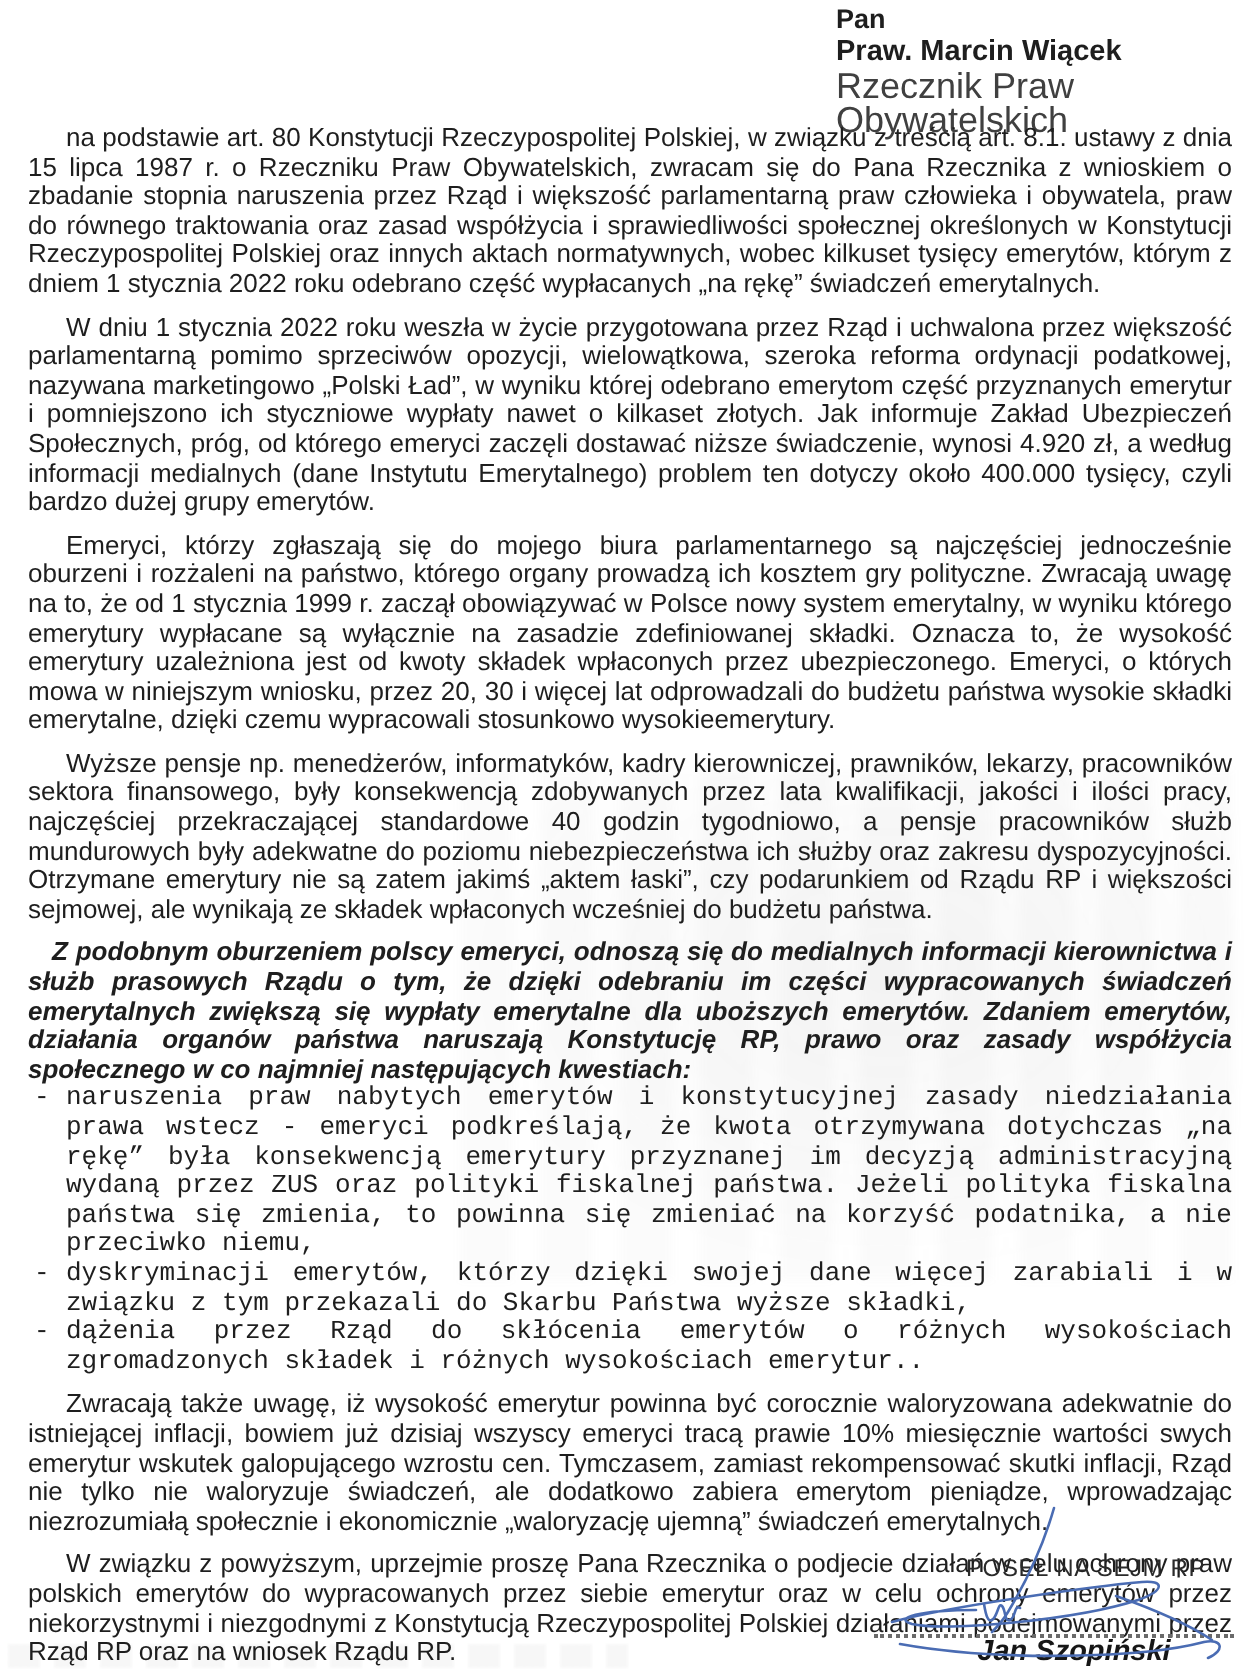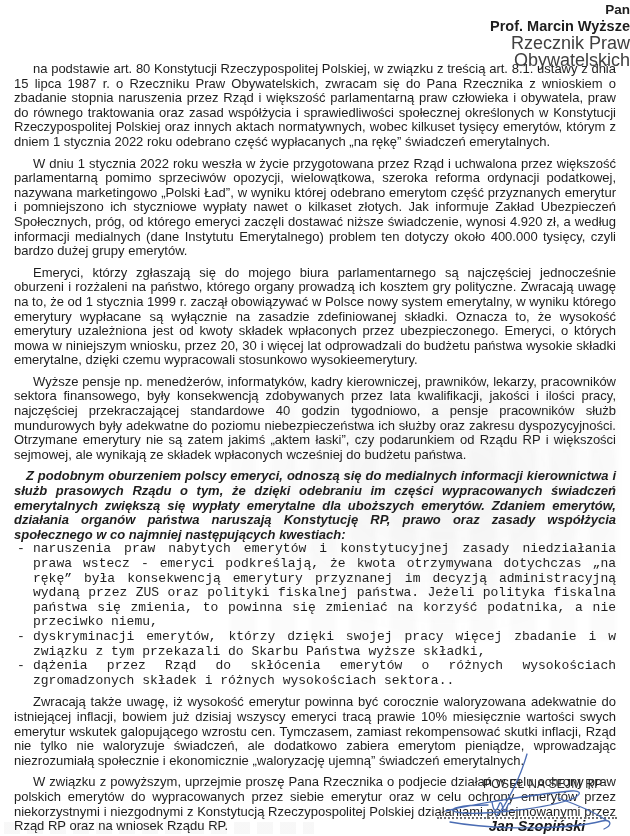--- a/index.html
+++ b/index.html
@@ -31,21 +31,21 @@
     background: repeating-linear-gradient(90deg, rgba(150,150,150,0.07) 0 16px, rgba(255,255,255,0) 16px 23px);
     filter: blur(0.6px);
     pointer-events: none;
   }
 
   
   .addressee {
     position: absolute;
     left: 418px; top: 1px;
     line-height: 17px;
-    text-align: right;
+    text-align: left;
   }
   .addressee .salutation { font-weight: bold; font-size: 13.5px; }
   .addressee .name       { font-weight: bold; font-size: 14.5px; }
   .addressee .title      { font-weight: normal; font-size: 18px; color: #404040; }
 
   
   .letter-body {
     position: absolute;
     left: 14px; top: 62px;
     width: 602px;
@@ -115,34 +115,34 @@
 </head>
 <body>
 
 <div class="page">
 
   <div class="watermark"></div>
   <div class="scan-strip"></div>
 
   <div class="addressee">
     <div class="salutation">Pan</div>
-    <div class="name">Prof. Marcin Wyższe</div>
+    <div class="name">Praw. Marcin Wiącek</div>
     <div class="title">Rzecznik Praw Obywatelskich</div>
   </div>
 
   <div class="letter-body">
     <p>na podstawie art. 80 Konstytucji Rzeczypospolitej Polskiej, w związku z treścią art. 8.1. ustawy z dnia 15 lipca 1987 r. o Rzeczniku Praw Obywatelskich, zwracam się do Pana Rzecznika z wnioskiem o zbadanie stopnia naruszenia przez Rząd i większość parlamentarną praw człowieka i obywatela, praw do równego traktowania oraz zasad współżycia i sprawiedliwości społecznej określonych w Konstytucji Rzeczypospolitej Polskiej oraz innych aktach normatywnych, wobec kilkuset tysięcy emerytów, którym z dniem 1 stycznia 2022 roku odebrano część wypłacanych „na rękę” świadczeń emerytalnych.</p>
     <p>W dniu 1 stycznia 2022 roku weszła w życie przygotowana przez Rząd i uchwalona przez większość parlamentarną pomimo sprzeciwów opozycji, wielowątkowa, szeroka reforma ordynacji podatkowej, nazywana marketingowo „Polski Ład”, w wyniku której odebrano emerytom część przyznanych emerytur i pomniejszono ich styczniowe wypłaty nawet o kilkaset złotych. Jak informuje Zakład Ubezpieczeń Społecznych, próg, od którego emeryci zaczęli dostawać niższe świadczenie, wynosi 4.920 zł, a według informacji medialnych (dane Instytutu Emerytalnego) problem ten dotyczy około 400.000 tysięcy, czyli bardzo dużej grupy emerytów.</p>
     <p>Emeryci, którzy zgłaszają się do mojego biura parlamentarnego są najczęściej jednocześnie oburzeni i rozżaleni na państwo, którego organy prowadzą ich kosztem gry polityczne. Zwracają uwagę na to, że od 1 stycznia 1999 r. zaczął obowiązywać w Polsce nowy system emerytalny, w wyniku którego emerytury wypłacane są wyłącznie na zasadzie zdefiniowanej składki. Oznacza to, że wysokość emerytury uzależniona jest od kwoty składek wpłaconych przez ubezpieczonego. Emeryci, o których mowa w niniejszym wniosku, przez 20, 30 i więcej lat odprowadzali do budżetu państwa wysokie składki emerytalne, dzięki czemu wypracowali stosunkowo wysokieemerytury.</p>
     <p>Wyższe pensje np. menedżerów, informatyków, kadry kierowniczej, prawników, lekarzy, pracowników sektora finansowego, były konsekwencją zdobywanych przez lata kwalifikacji, jakości i ilości pracy, najczęściej przekraczającej standardowe 40 godzin tygodniowo, a pensje pracowników służb mundurowych były adekwatne do poziomu niebezpieczeństwa ich służby oraz zakresu dyspozycyjności. Otrzymane emerytury nie są zatem jakimś „aktem łaski”, czy podarunkiem od Rządu RP i większości sejmowej, ale wynikają ze składek wpłaconych wcześniej do budżetu państwa.</p>
     <p class="emphasis">Z podobnym oburzeniem polscy emeryci, odnoszą się do medialnych informacji kierownictwa i służb prasowych Rządu o tym, że dzięki odebraniu im części wypracowanych świadczeń emerytalnych zwiększą się wypłaty emerytalne dla uboższych emerytów. Zdaniem emerytów, działania organów państwa naruszają Konstytucję RP, prawo oraz zasady współżycia społecznego w co najmniej następujących kwestiach:</p>
     <ul>
       <li>naruszenia praw nabytych emerytów i konstytucyjnej zasady niedziałania prawa wstecz - emeryci podkreślają, że kwota otrzymywana dotychczas „na rękę” była konsekwencją emerytury przyznanej im decyzją administracyjną wydaną przez ZUS oraz polityki fiskalnej państwa. Jeżeli polityka fiskalna państwa się zmienia, to powinna się zmieniać na korzyść podatnika, a nie przeciwko niemu,</li>
-      <li>dyskryminacji emerytów, którzy dzięki swojej pracy więcej zbadanie i w związku z tym przekazali do Skarbu Państwa wyższe składki,</li>
-      <li>dążenia przez Rząd do skłócenia emerytów o różnych wysokościach zgromadzonych składek i różnych wysokościach sektora..</li>
+      <li>dyskryminacji emerytów, którzy dzięki swojej dane więcej zarabiali i w związku z tym przekazali do Skarbu Państwa wyższe składki,</li>
+      <li>dążenia przez Rząd do skłócenia emerytów o różnych wysokościach zgromadzonych składek i różnych wysokościach emerytur..</li>
     </ul>
     <p>Zwracają także uwagę, iż wysokość emerytur powinna być corocznie waloryzowana adekwatnie do istniejącej inflacji, bowiem już dzisiaj wszyscy emeryci tracą prawie 10% miesięcznie wartości swych emerytur wskutek galopującego wzrostu cen. Tymczasem, zamiast rekompensować skutki inflacji, Rząd nie tylko nie waloryzuje świadczeń, ale dodatkowo zabiera emerytom pieniądze, wprowadzając niezrozumiałą społecznie i ekonomicznie „waloryzację ujemną” świadczeń emerytalnych.</p>
     <p>W związku z powyższym, uprzejmie proszę Pana Rzecznika o podjecie działań w celu ochrony praw polskich emerytów do wypracowanych przez siebie emerytur oraz w celu ochrony emerytów przez niekorzystnymi i niezgodnymi z Konstytucją Rzeczypospolitej Polskiej działaniami podejmowanymi przez Rząd RP oraz na wniosek Rządu RP.</p>
   </div>
 
   <div class="sig-role">POSEŁ NA SEJM RP</div>
   <div class="sig-dotted-line"></div>
   <div class="sig-name">Jan Szopiński</div>
 
   <svg class="sig-ink" viewBox="0 0 195 88" fill="none" stroke="#4a6cb3" stroke-width="1.3" stroke-linecap="round">

